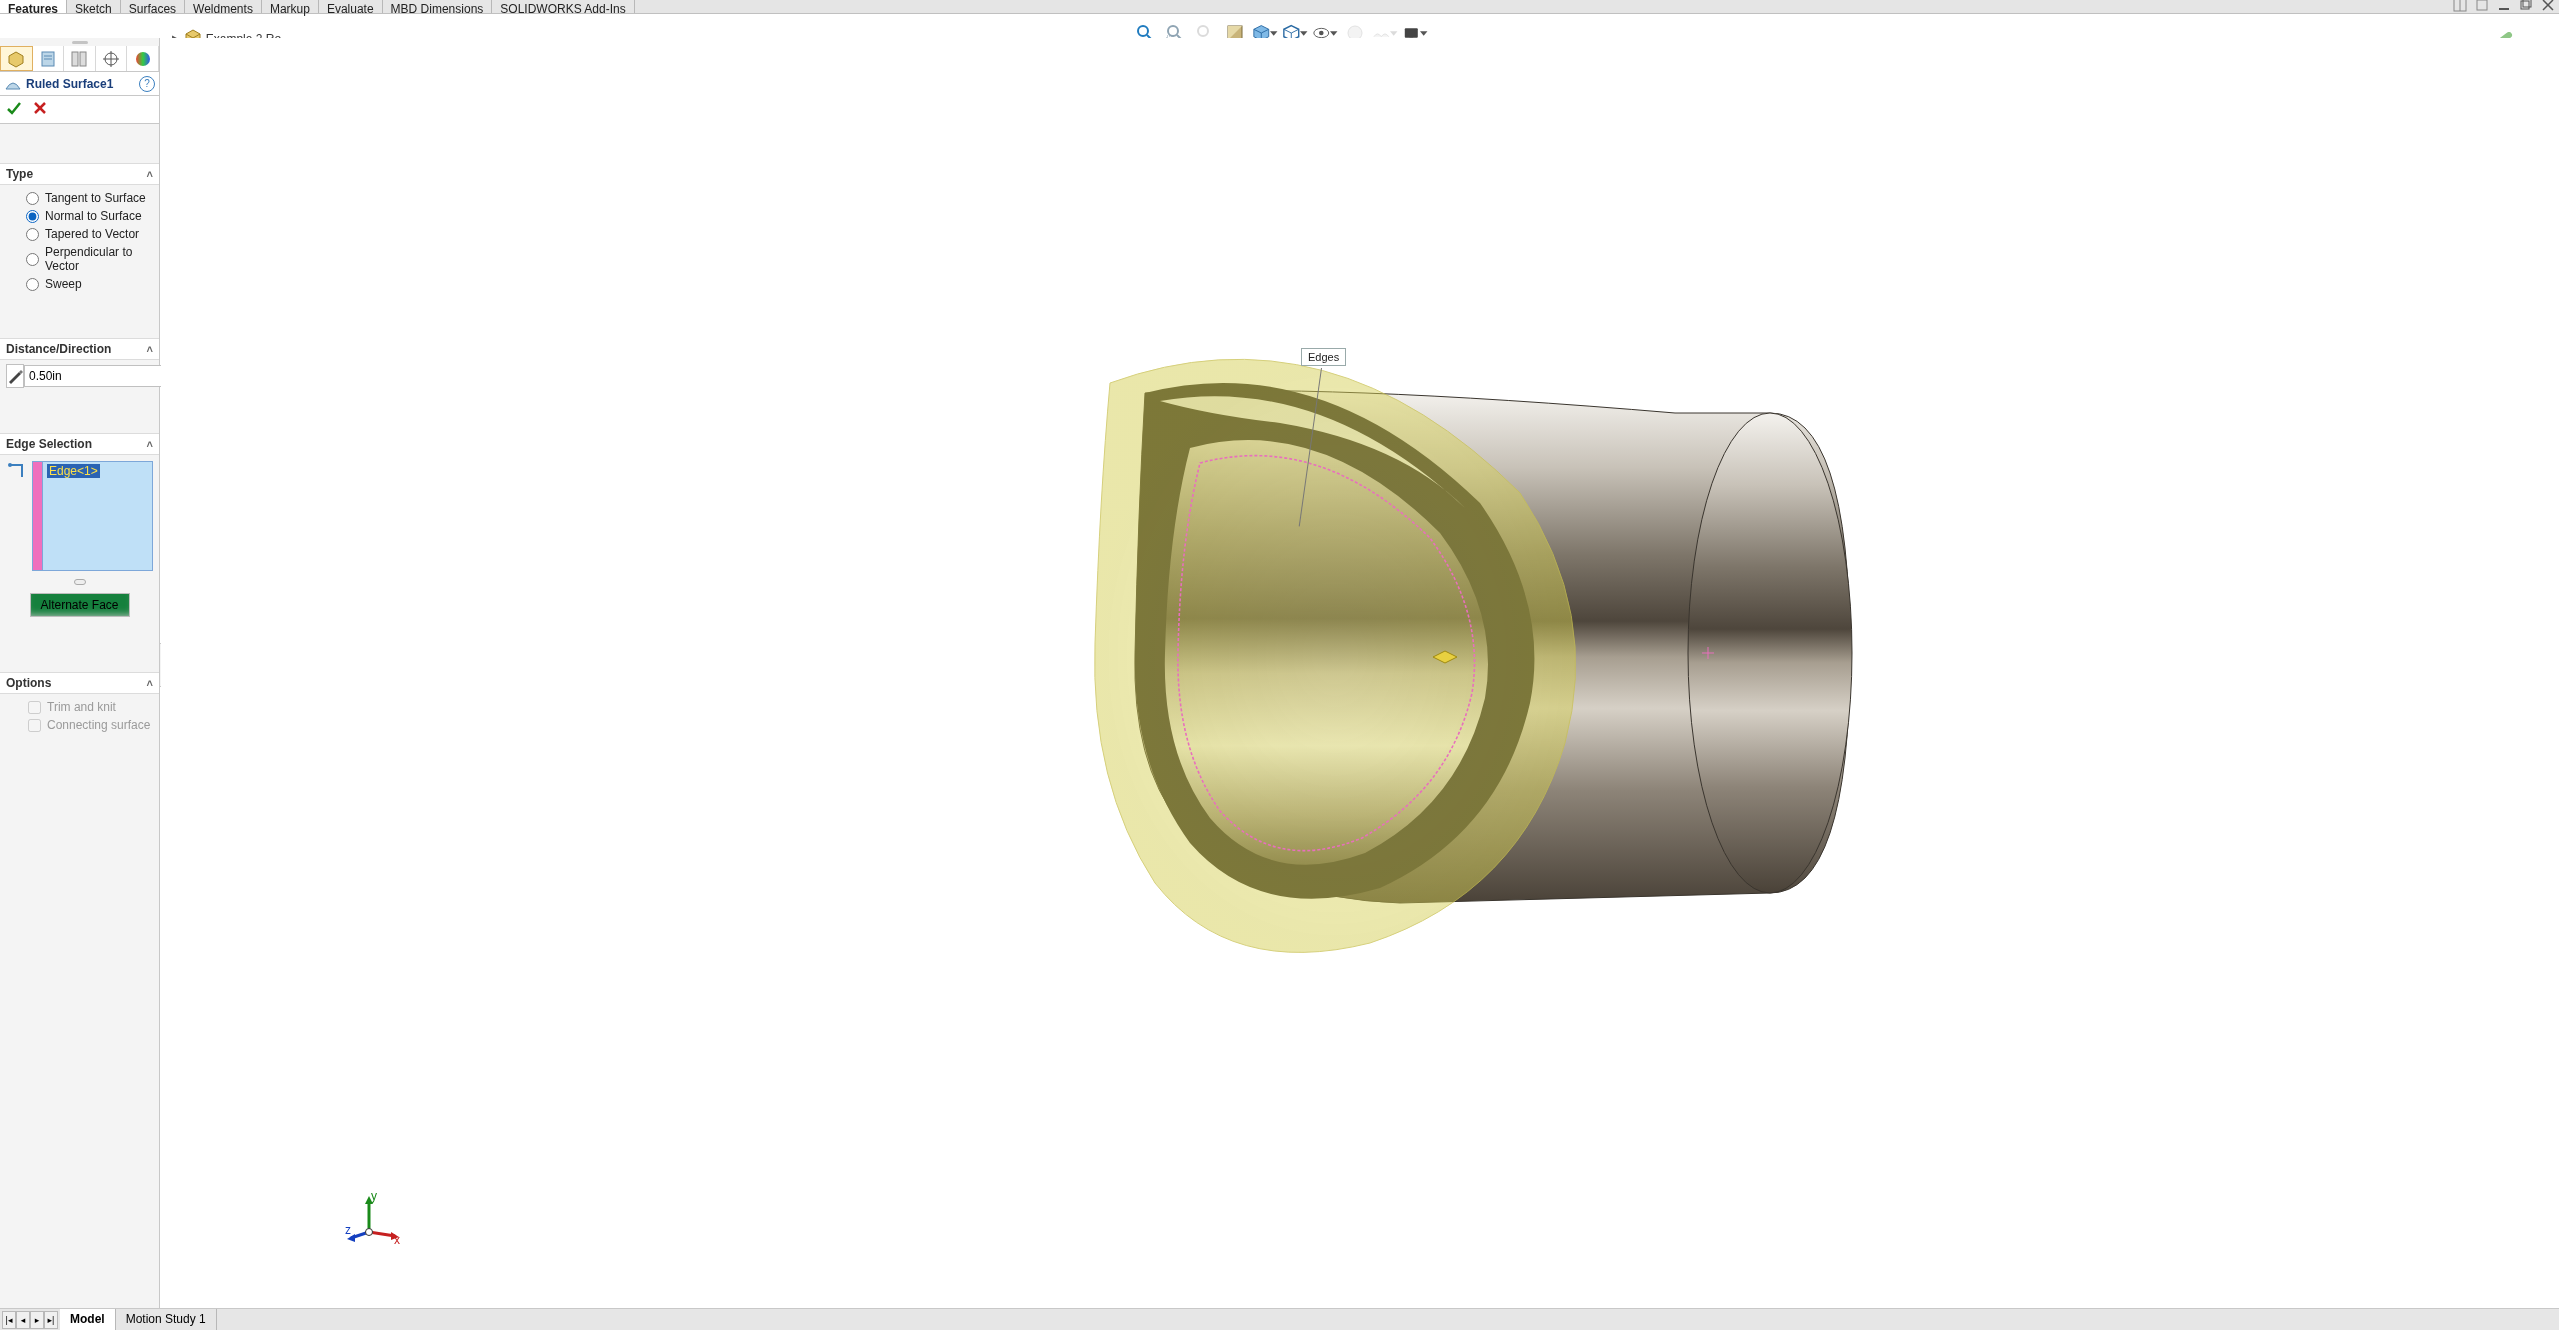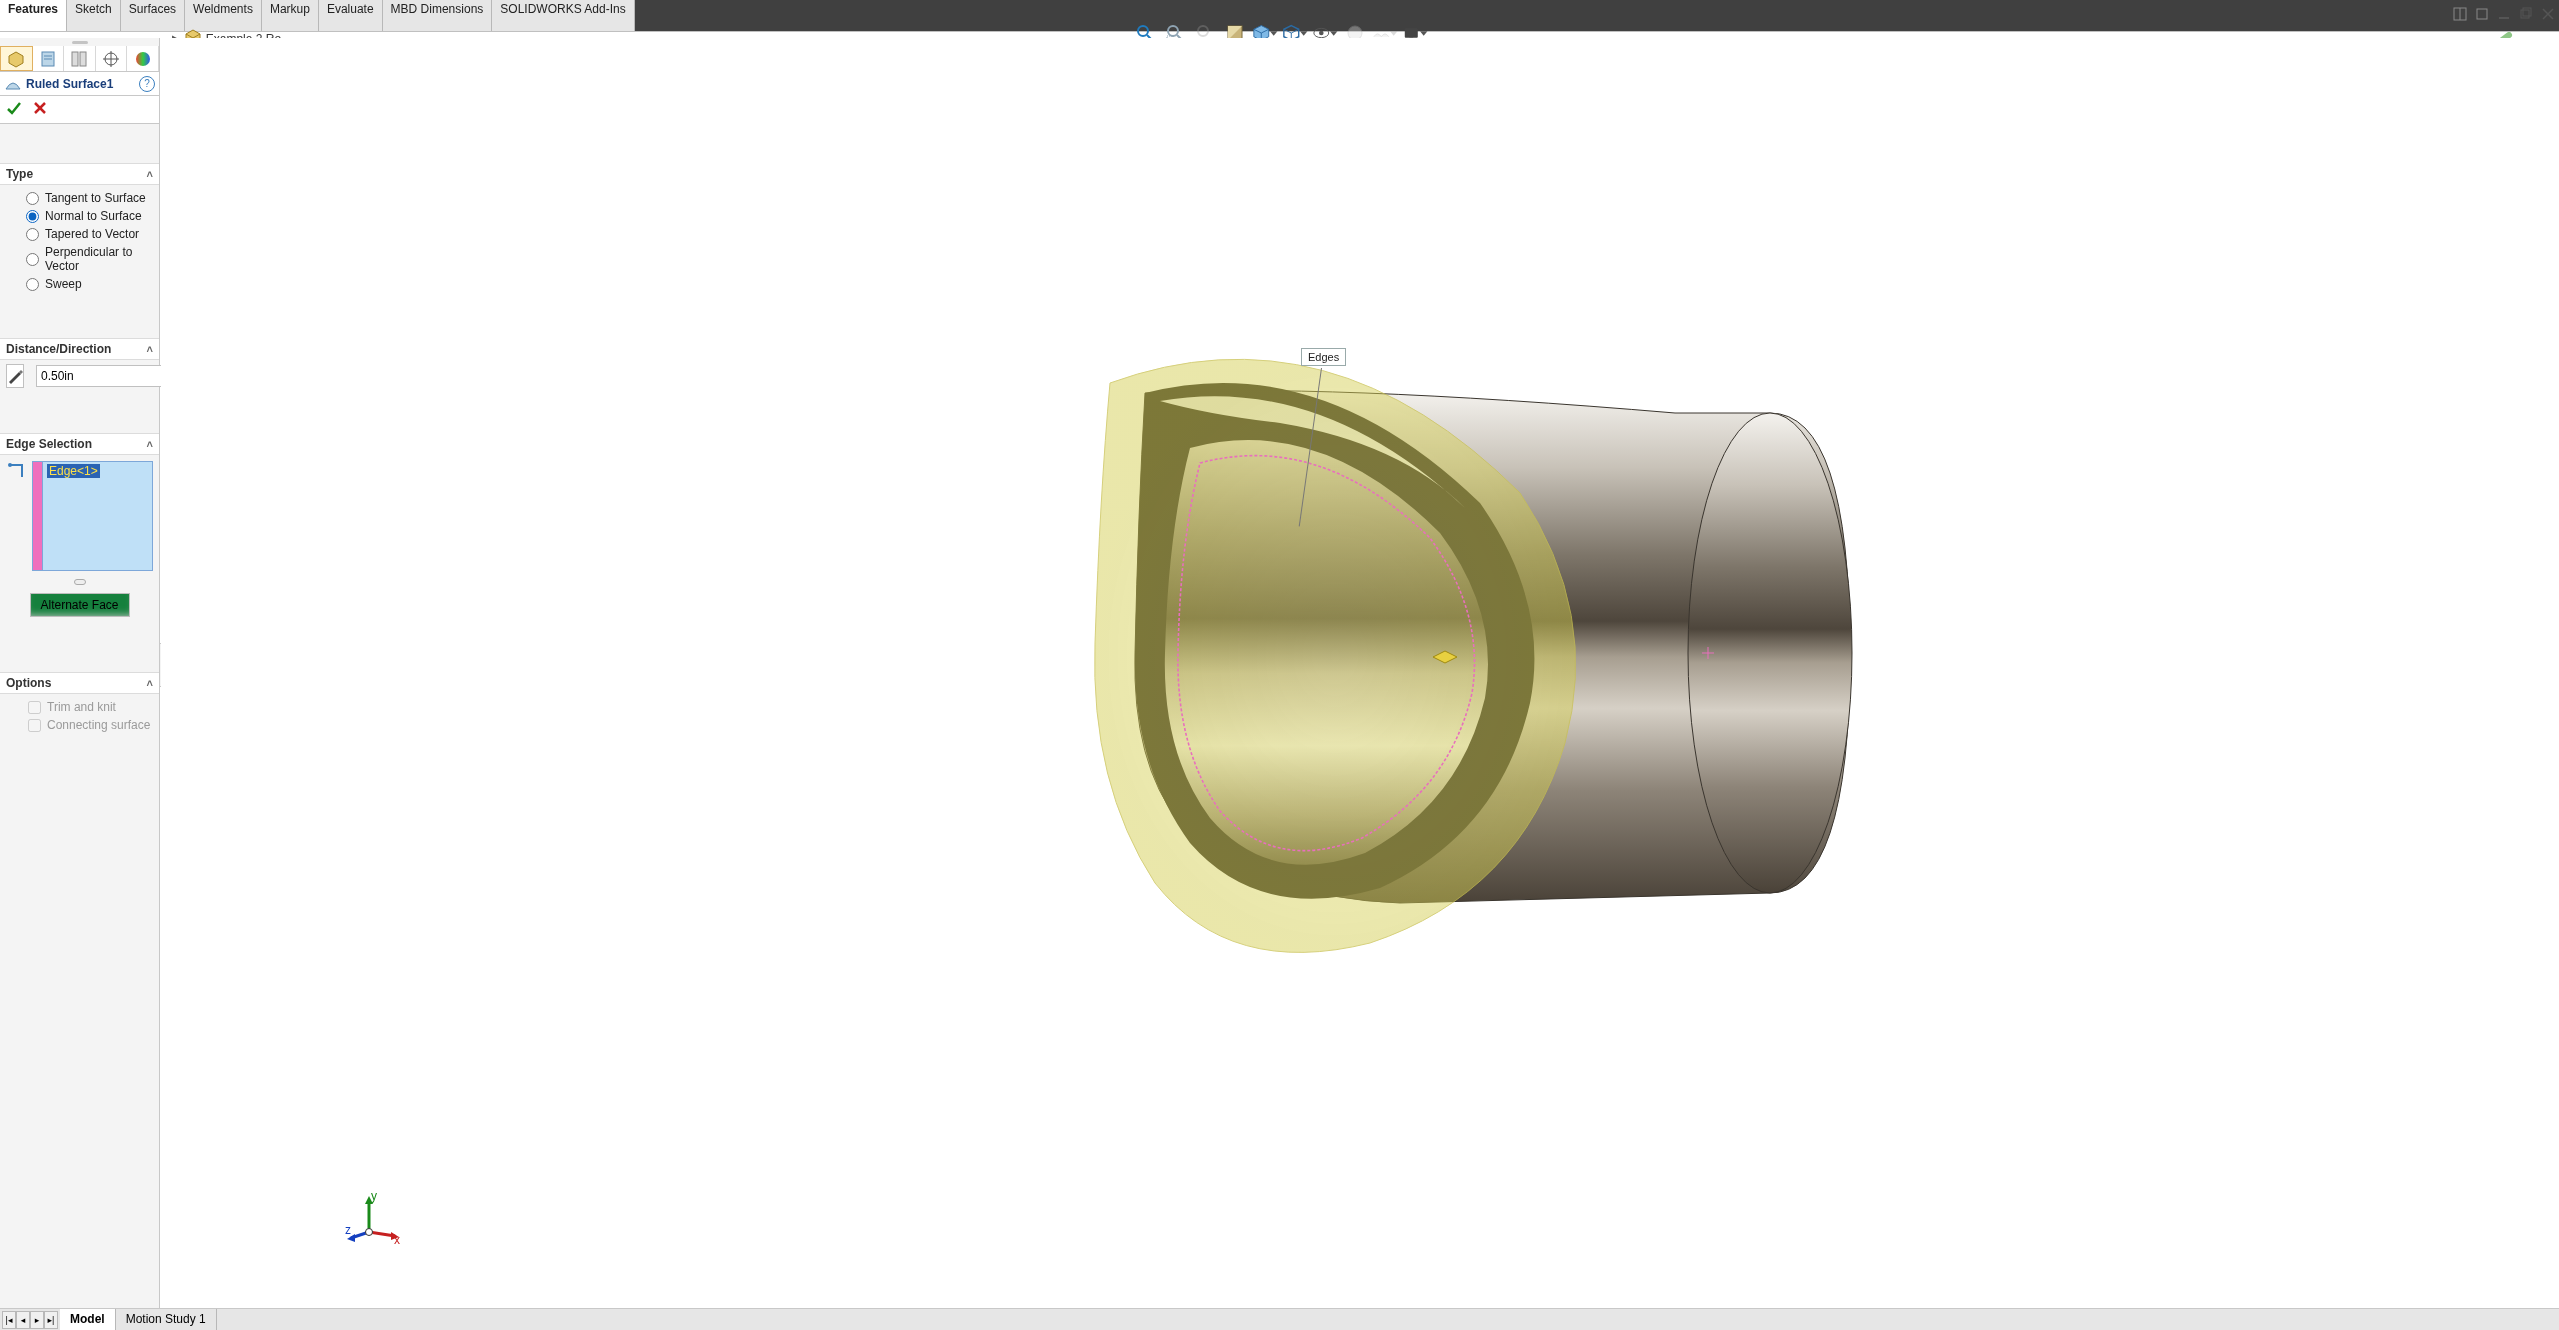--- a/index.html
+++ b/index.html
@@ -1,19 +1,19 @@
 <!DOCTYPE html>
 <html><head>
 <meta charset="utf-8">
 <style>
 * { margin: 0; padding: 0; box-sizing: border-box; font-family: "Segoe UI", Tahoma, Arial, sans-serif; font-size: 12px; }
 html, body { width: 100%; height: 100%; background: #fff; overflow: hidden; }
 
 
-.tabs-bar { display: flex; height: 32px; border-bottom: 1px solid #c0c0c0; background: #404040; }
+.tabs-bar { display: flex; height: 14px; border-bottom: 1px solid #c0c0c0; background: #e5e5e5; }
 .tab { padding: 2px 8px; border-right: 1px solid #b8b8b8; background: #e6e6e6; color: #222; cursor: default; line-height: 15px; }
 .tab.active { background: #fff; font-weight: bold; }
 .win-controls { margin-left: auto; display: flex; align-items: center; padding-right: 4px; gap: 8px; }
 .win-controls svg { width: 14px; height: 14px; }
 
 
 .view-toolbar { position: absolute; top: 22px; left: 50%; transform: translateX(-50%); display: flex; gap: 2px; align-items: center; }
 .vtbtn { width: 28px; height: 22px; display: flex; align-items: center; justify-content: center; border: 1px solid transparent; }
 .vtbtn svg { width: 20px; height: 20px; }
 .vtbtn .chev { width: 8px; height: 8px; }
@@ -51,21 +51,21 @@
 .lp-okrow { display: flex; gap: 10px; padding: 4px 6px; background: #fff; border-bottom: 1px solid #c8c8c8; }
 .lp-okrow svg { width: 16px; height: 16px; }
 
 .section-head { display:flex; align-items:center; justify-content:space-between; padding: 3px 6px; background:#fff; border-top:1px solid #dcdcdc; border-bottom:1px solid #dcdcdc; font-weight:bold; color:#333;margin-top:39px; }
 .section-head .caret { color:#666; font-size:11px; }
 
 .radio-list { padding: 4px 4px 6px 26px; background: #f4f4f4; }
 .radio-list label { display: flex; align-items: center; gap: 6px; padding: 2px 0; line-height: 14px; color:#222; }
 .radio-list input { accent-color: #0a64c2; }
 
-.dd-row { display:flex; align-items:center; gap:12px; padding: 4px 6px 6px 6px; background:#f4f4f4; }
+.dd-row { display:flex; align-items:center; gap:0; padding: 4px 6px 6px 6px; background:#f4f4f4; }
 .dd-row .pen { width:24px; height:24px; border:1px solid #c0c0c0; background:#fff; display:flex; align-items:center; justify-content:center; }
 .dd-row .pen svg { width:16px; height:16px; }
 .dd-row input { flex:1; height:22px; padding: 2px 4px; border:1px solid #c0c0c0; background:#fff; }
 .dd-row .spin { width:14px; display:flex; flex-direction:column; }
 .dd-row .spin button { height:11px; font-size:7px; line-height:7px; border:1px solid #c0c0c0; background:#f6f6f6; padding:0; }
 
 .edge-row { display:flex; gap:6px; padding:6px; background:#f4f4f4; }
 .edge-row .edgeico { width:20px; height:20px; display:flex; align-items:center; justify-content:center; }
 .edge-row .edgeico svg{ width:18px; height:18px; }
 .edge-box { flex:1; display:flex; }

